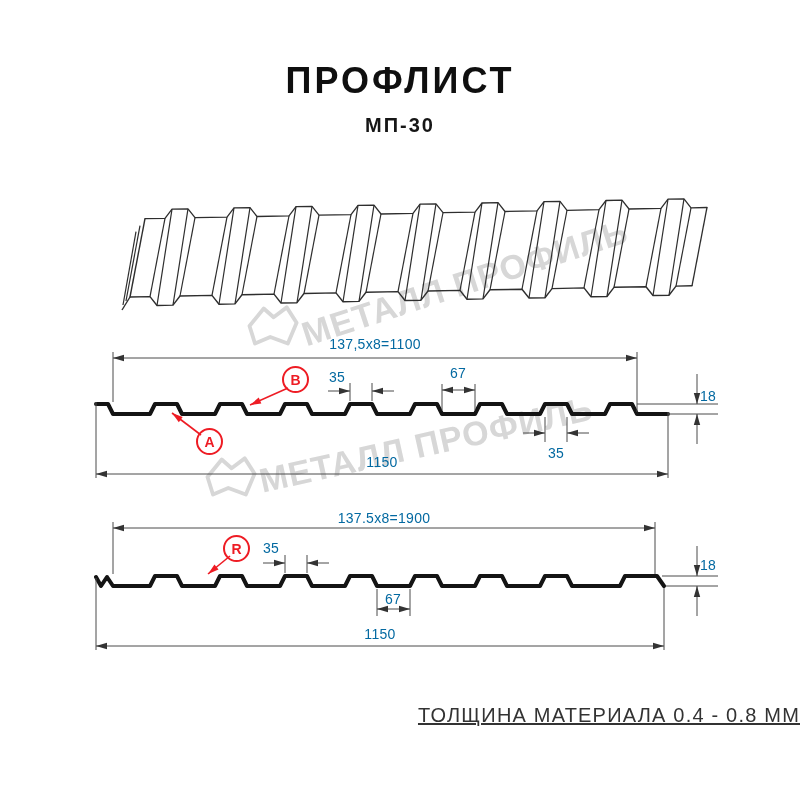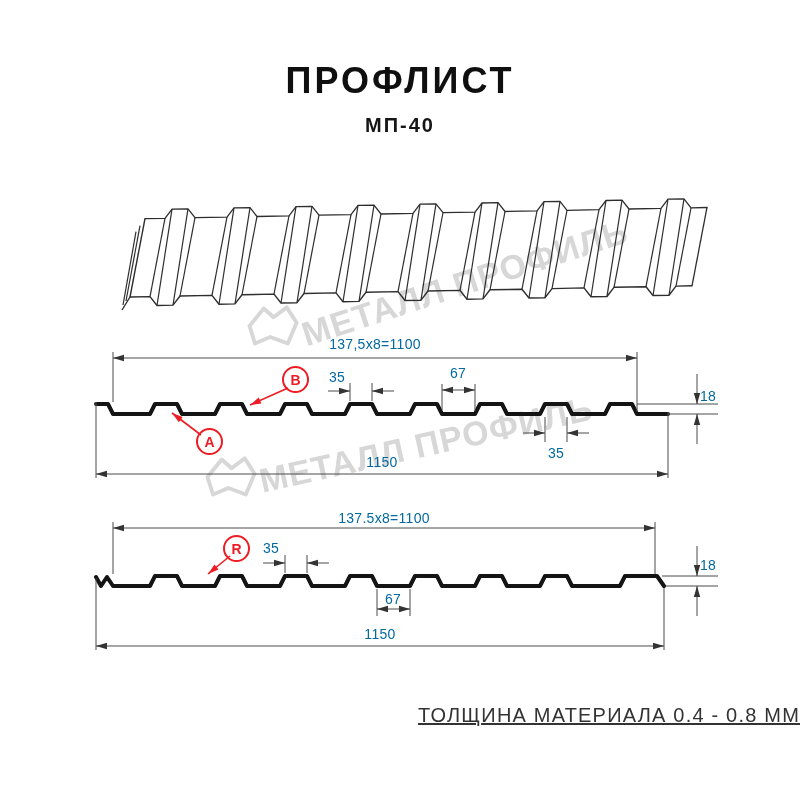--- a/index.html
+++ b/index.html
@@ -34,21 +34,21 @@
     <polygon points="8,42 34,10 52,26 76,8 94,36 78,74 46,62 18,74" fill="none" stroke="#d7d7d7" stroke-width="7" stroke-linejoin="round"></polygon>
   </svg>
   <div class="wm-text" style="left:303px;top:316px;transform:rotate(-18deg);">МЕТАЛЛ ПРОФИЛЬ</div>
 
   <svg class="wm-logo" style="left:203px;top:454px;" width="55" height="46" viewBox="0 0 100 84">
     <polygon points="8,42 34,10 52,26 76,8 94,36 78,74 46,62 18,74" fill="none" stroke="#d7d7d7" stroke-width="7" stroke-linejoin="round"></polygon>
   </svg>
   <div class="wm-text" style="left:260px;top:462px;transform:rotate(-12.5deg);">МЕТАЛЛ ПРОФИЛЬ</div>
 
   <div class="title">ПРОФЛИСТ</div>
-  <div class="subtitle">МП-40</div>
+  <div class="subtitle">МП-30</div>
 
   <svg id="diagram" width="800" height="800" viewBox="0 0 800 800">
       <g>
         <path d="M130 297.0 L150 296.6 L157 305.5 L173 305.1 L180 296.0 L212 295.4 L219 304.2 L235 303.9 L242 294.8 L274 294.1 L281 303.0 L297 302.7 L304 293.5 L336 292.9 L343 301.7 L359 301.4 L366 292.3 L398 291.6 L405 300.5 L421 300.2 L428 291.0 L460 290.4 L467 299.3 L483 298.9 L490 289.8 L522 289.2 L529 298.0 L545 297.7 L552 288.6 L584 287.9 L591 296.8 L607 296.5 L614 287.3 L646 286.7 L653 295.5 L669 295.2 L676 286.1 L692 285.8" fill="none" stroke="#2e2e2e" stroke-width="1.4" stroke-linejoin="round" stroke-linecap="round"></path>
         <path d="M145 218.7 L165 218.3 L172 209.2 L188 208.8 L195 217.7 L227 217.1 L234 207.9 L250 207.6 L257 216.5 L289 215.8 L296 206.7 L312 206.4 L319 215.2 L351 214.6 L358 205.4 L374 205.1 L381 214.0 L413 213.3 L420 204.2 L436 203.9 L443 212.7 L475 212.1 L482 203.0 L498 202.6 L505 211.5 L537 210.9 L544 201.7 L560 201.4 L567 210.3 L599 209.6 L606 200.5 L622 200.2 L629 209.0 L661 208.4 L668 199.2 L684 198.9 L691 207.8 L707 207.5" fill="none" stroke="#2e2e2e" stroke-width="1.3" stroke-linejoin="round" stroke-linecap="round"></path>
         <line x1="150" y1="296.6" x2="165" y2="218.3" stroke="#2e2e2e" stroke-width="1.2"></line>
         <line x1="157" y1="305.46" x2="172" y2="209.16000000000003" stroke="#2e2e2e" stroke-width="1.2"></line>
         <line x1="173" y1="305.14" x2="188" y2="208.83999999999997" stroke="#2e2e2e" stroke-width="1.2"></line>
         <line x1="180" y1="296" x2="195" y2="217.7" stroke="#2e2e2e" stroke-width="1.2"></line>
         <line x1="212" y1="295.36" x2="227" y2="217.06" stroke="#2e2e2e" stroke-width="1.2"></line>
@@ -171,21 +171,21 @@
 
   <div class="dim" style="left:375px;top:344px;">137,5x8=1100</div>
   <div class="dim" style="left:337px;top:377px;">35</div>
   <div class="dim" style="left:458px;top:373px;">67</div>
   <div class="dim" style="left:708px;top:396px;">18</div>
   <div class="dim" style="left:556px;top:453px;">35</div>
   <div class="dim" style="left:382px;top:462px;">1150</div>
   <div class="mark" style="left:210px;top:442px;">A</div>
   <div class="mark" style="left:296px;top:380px;">B</div>
 
-  <div class="dim" style="left:384px;top:518px;">137.5x8=1100</div>
+  <div class="dim" style="left:384px;top:518px;">137.5x8=1900</div>
   <div class="dim" style="left:271px;top:548px;">35</div>
   <div class="dim" style="left:393px;top:599px;">67</div>
   <div class="dim" style="left:708px;top:565px;">18</div>
   <div class="dim" style="left:380px;top:634px;">1150</div>
   <div class="mark" style="left:237px;top:549px;">R</div>
 
   <div class="footer">ТОЛЩИНА МАТЕРИАЛА 0.4 - 0.8 ММ</div>
 </div>
 
 </body></html>

